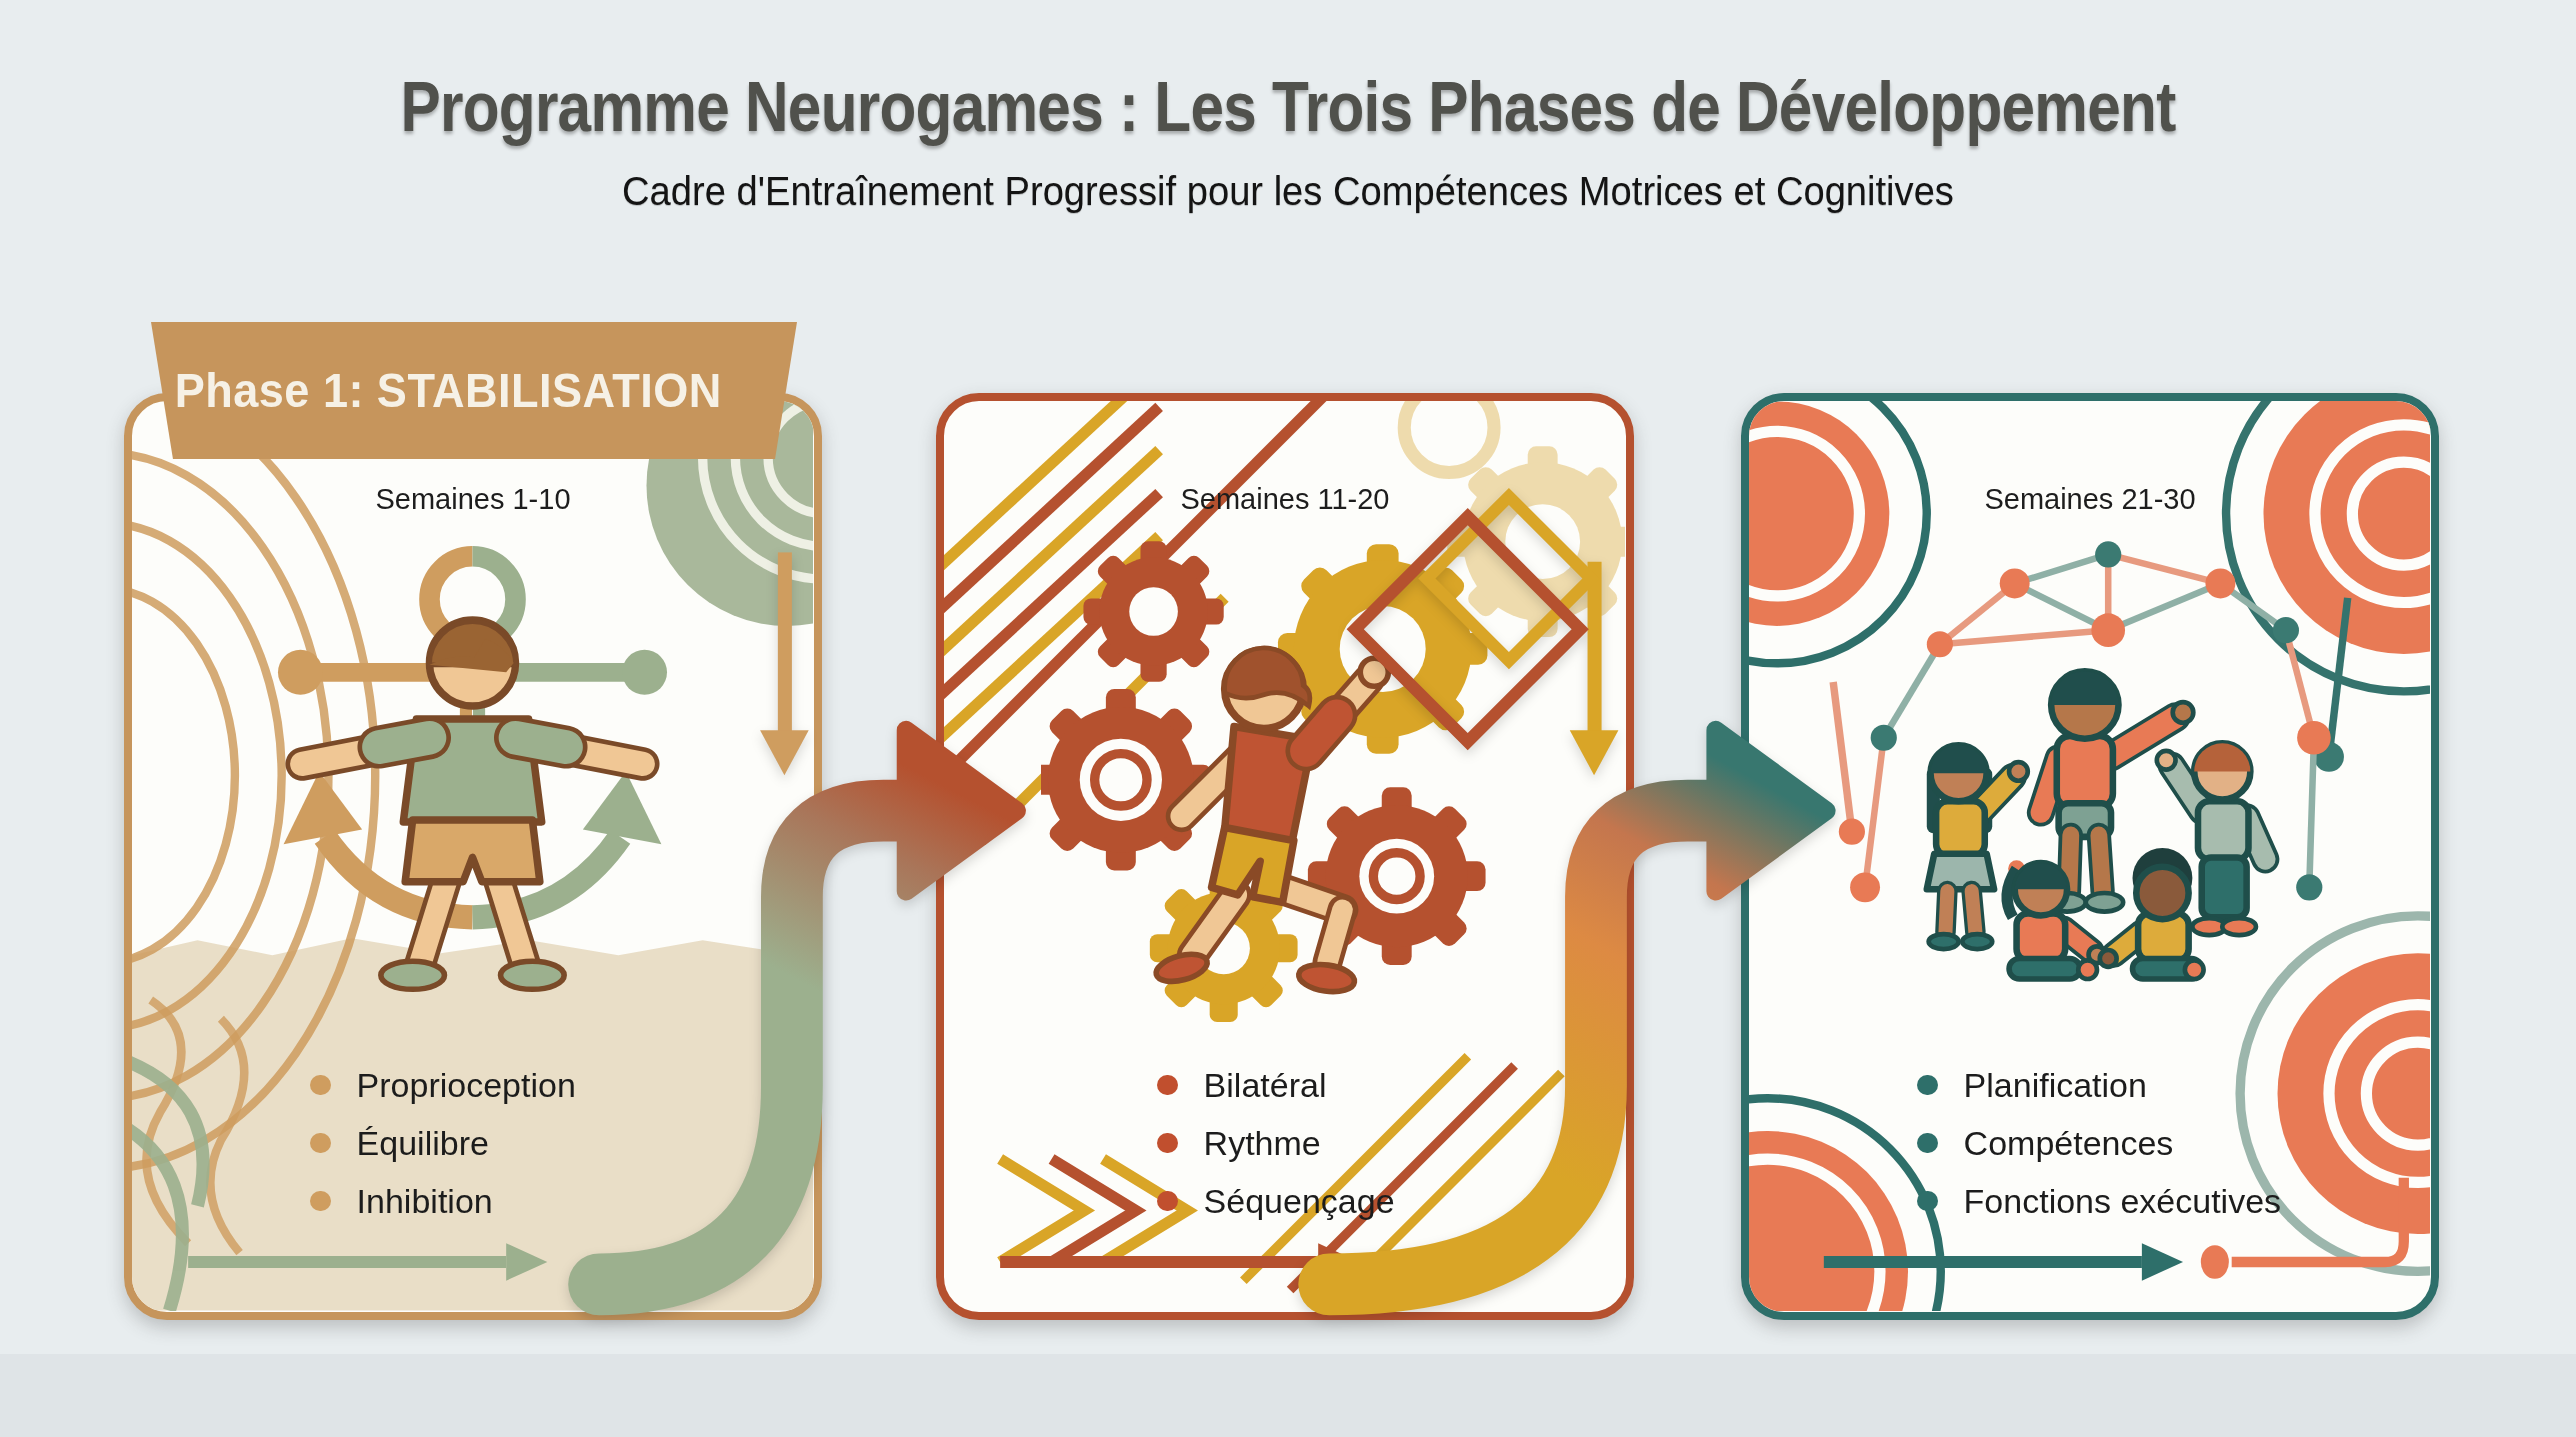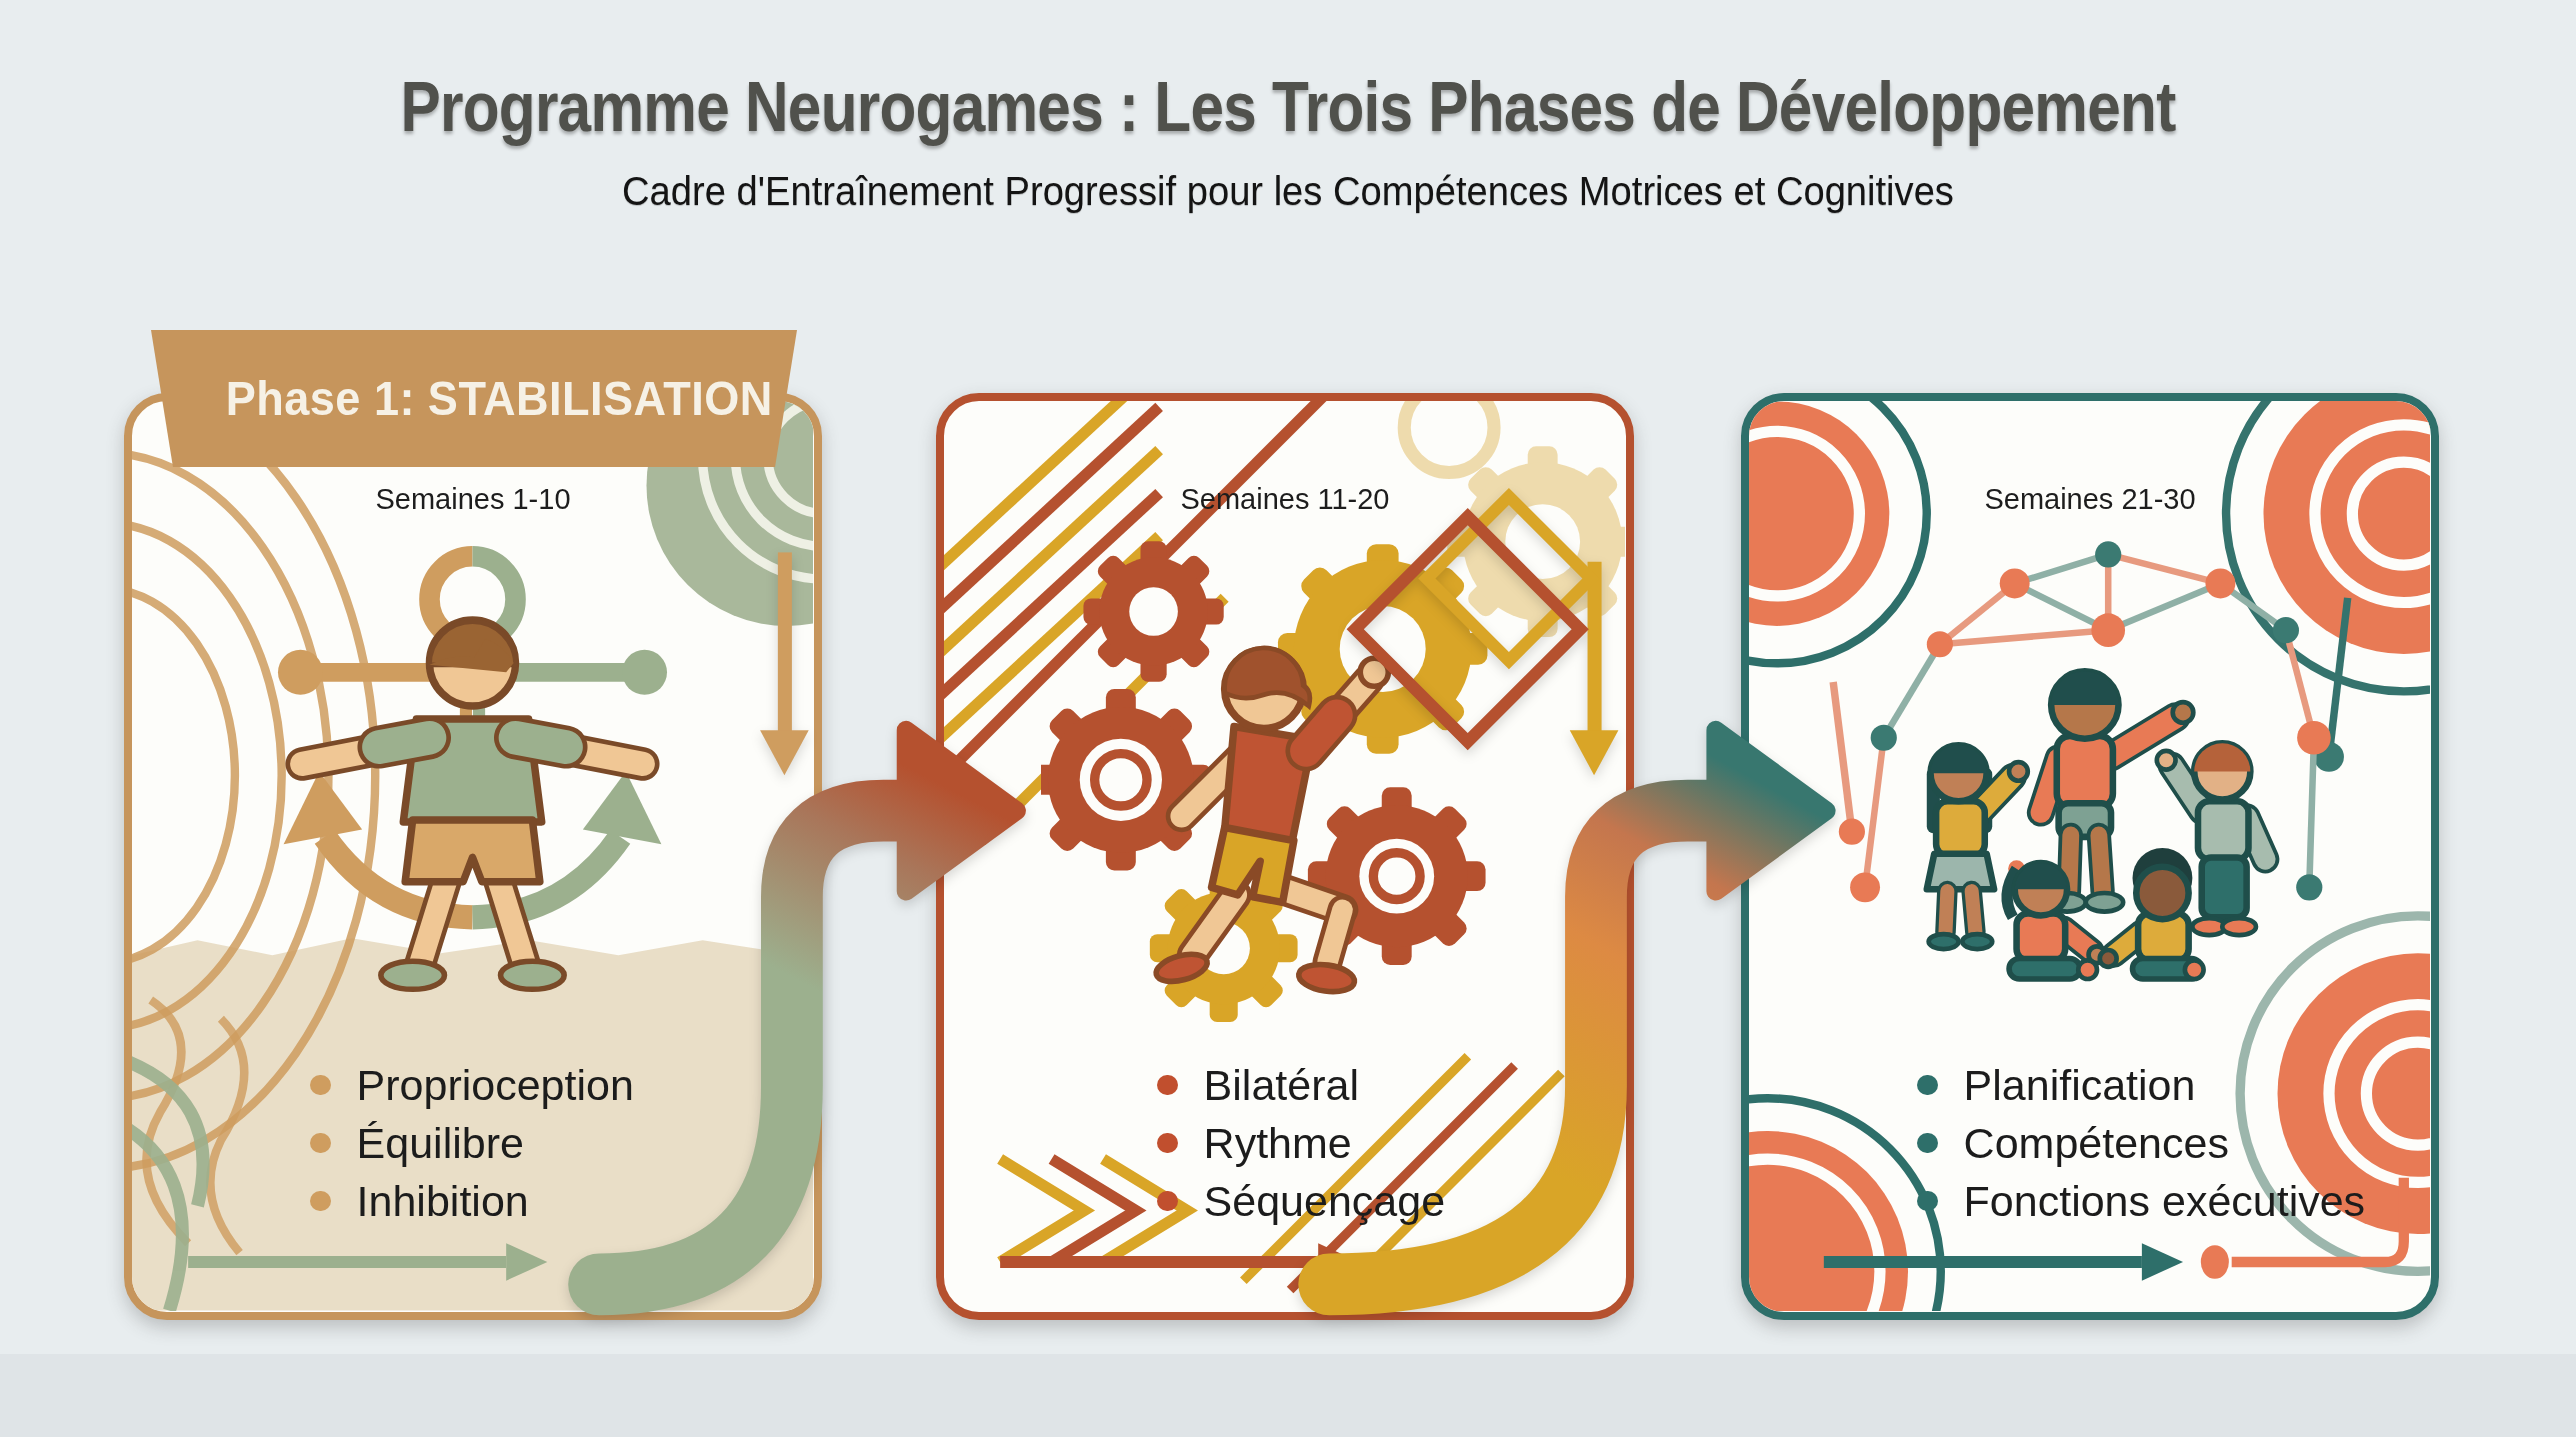--- a/index.html
+++ b/index.html
@@ -12,35 +12,35 @@
   .subtitle{position:absolute;left:0;right:0;top:168px;text-align:center;font-size:41px;font-weight:400;
          color:#141414;transform:scaleX(.93);transform-origin:50% 50%;text-shadow:0 0.9px 0.9px rgba(0,0,0,.2);}
   
   .card{position:absolute;top:393px;width:698px;height:927px;box-sizing:border-box;background:#fdfdfa;
         border-radius:43px;box-shadow:0 7.5px 17px rgba(60,60,60,.25);overflow:hidden;}
   .card.p1{left:124px;border:8.4px solid #c6955c;}
   .card.p2{left:936px;border:8.4px solid #b5512f;}
   .card.p3{left:1741px;border:8.4px solid #2e6f6a;}
   .dec{position:absolute;left:0;top:0;pointer-events:none;}
   
-  .banner{position:absolute;top:330px;width:646px;height:137px;line-height:137px;text-align:right;
+  .banner{position:absolute;top:322px;width:646px;height:137px;line-height:137px;text-align:left;
           color:#f6f1e6;font-size:49px;font-weight:700;letter-spacing:0.5px;
           clip-path:polygon(0 0,100% 0,96.6% 100%,3.4% 100%);
           filter:drop-shadow(0 11.2px 8.4px rgba(70,60,45,.35));z-index:5;}
   .banner.b1{left:151px;background:#c6955c;}
   .banner.b2{left:962px;background:#b5512f;}
   .banner.b3{left:1767px;background:#2e6f6a;}
   .banner span{display:inline-block;transform:scaleX(.92);}
   
   .weeks{position:absolute;left:0;right:0;top:82px;text-align:center;font-size:29px;color:#1d1d1d;
          font-weight:400;z-index:3;}
   .illo{position:absolute;left:97px;top:131px;width:487px;height:505px;z-index:2;}
   .bullets{position:absolute;top:655px;margin:0;padding:0;list-style:none;z-index:3;}
   .p1 .bullets{left:178px;} .p2 .bullets{left:213px;} .p3 .bullets{left:168px;}
-  .bullets li{display:flex;align-items:center;height:58px;font-size:43px;color:#1c1c1c;}
+  .bullets li{display:flex;align-items:center;height:58px;font-size:34px;color:#1c1c1c;}
   .dot{width:20.6px;height:20.6px;border-radius:50%;margin-right:26px;flex:0 0 20.6px;}
   .p1 .dot{background:#cf9d5f;} .p2 .dot{background:#c14f2e;} .p3 .dot{background:#2e6f6a;}
   
   .overlay{position:absolute;left:0;top:0;z-index:8;pointer-events:none;
            filter:drop-shadow(0 5.6px 5.6px rgba(0,0,0,.15));}
 </style>
 </head>
 <body>
 
 <div class="canvas">

